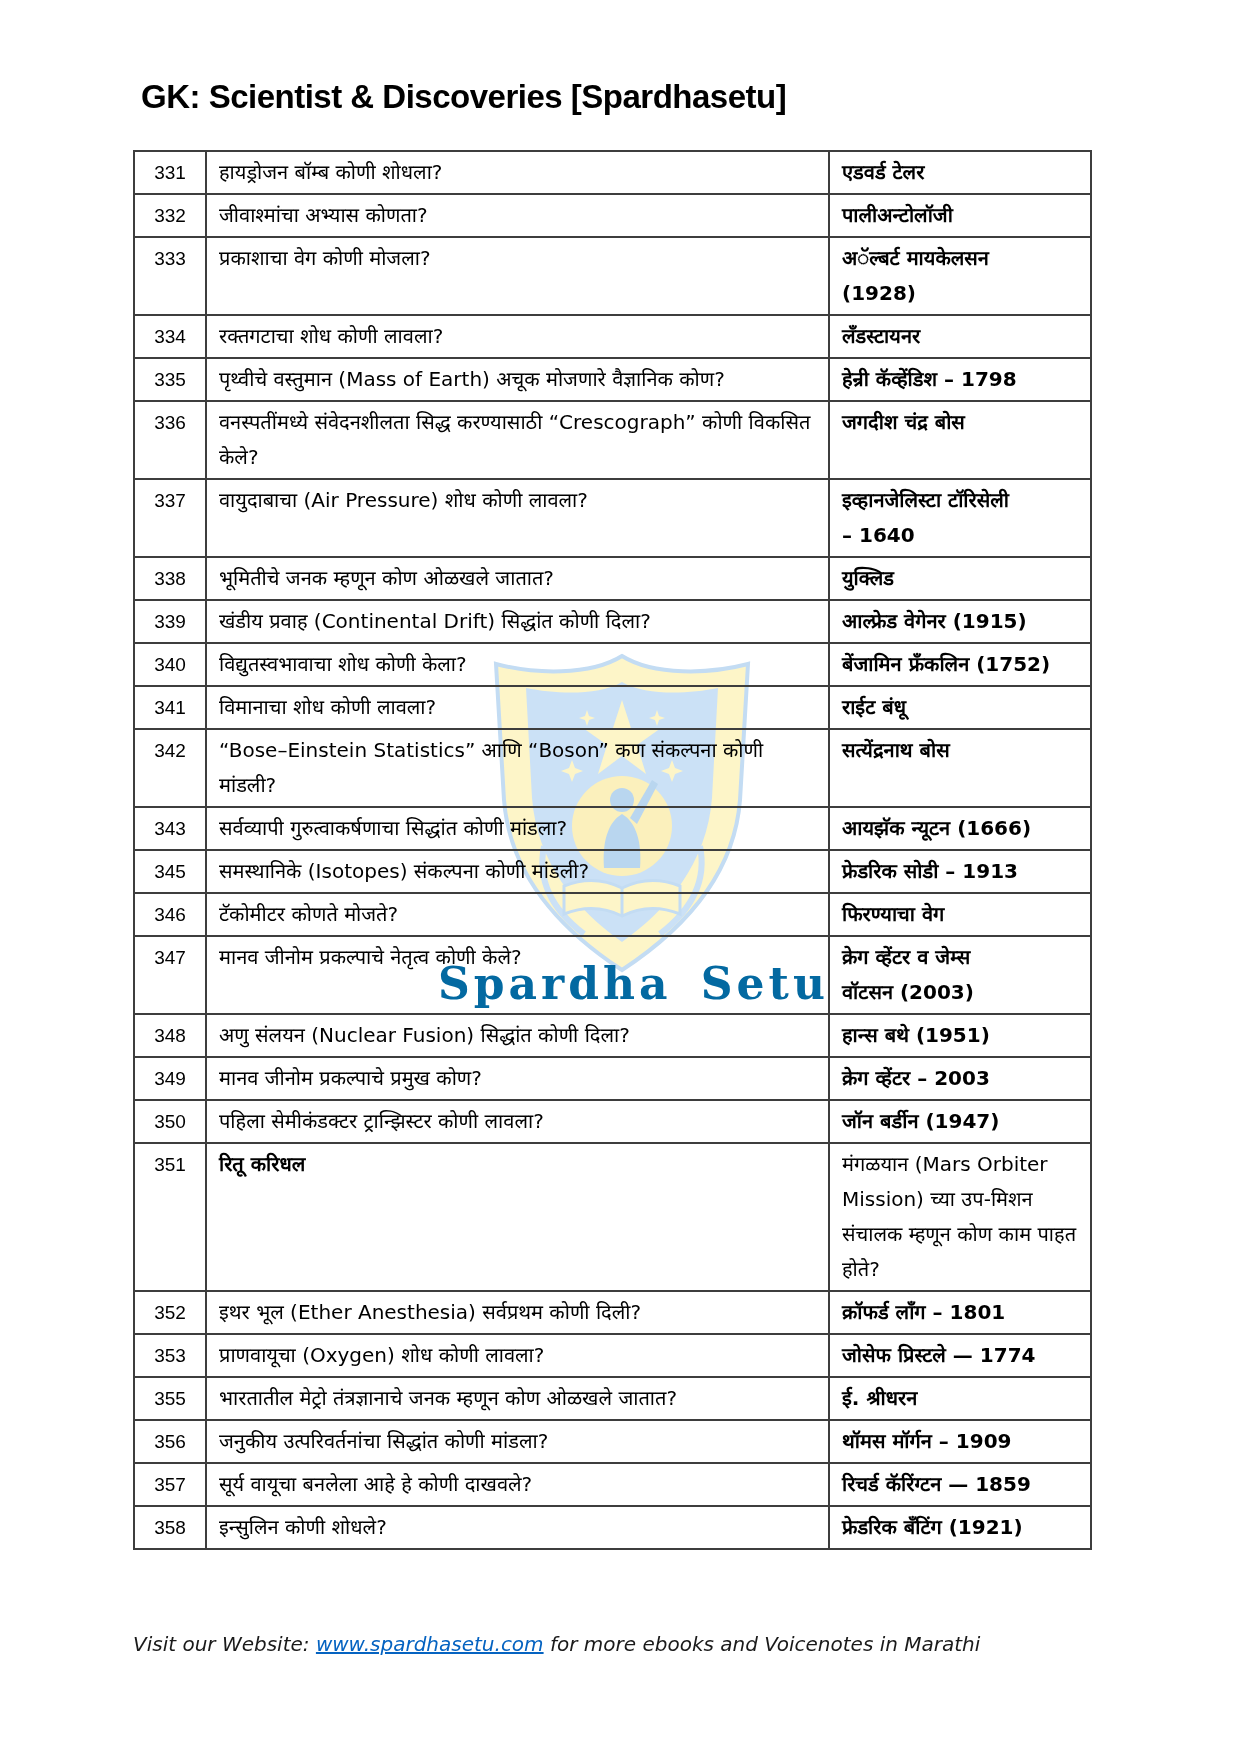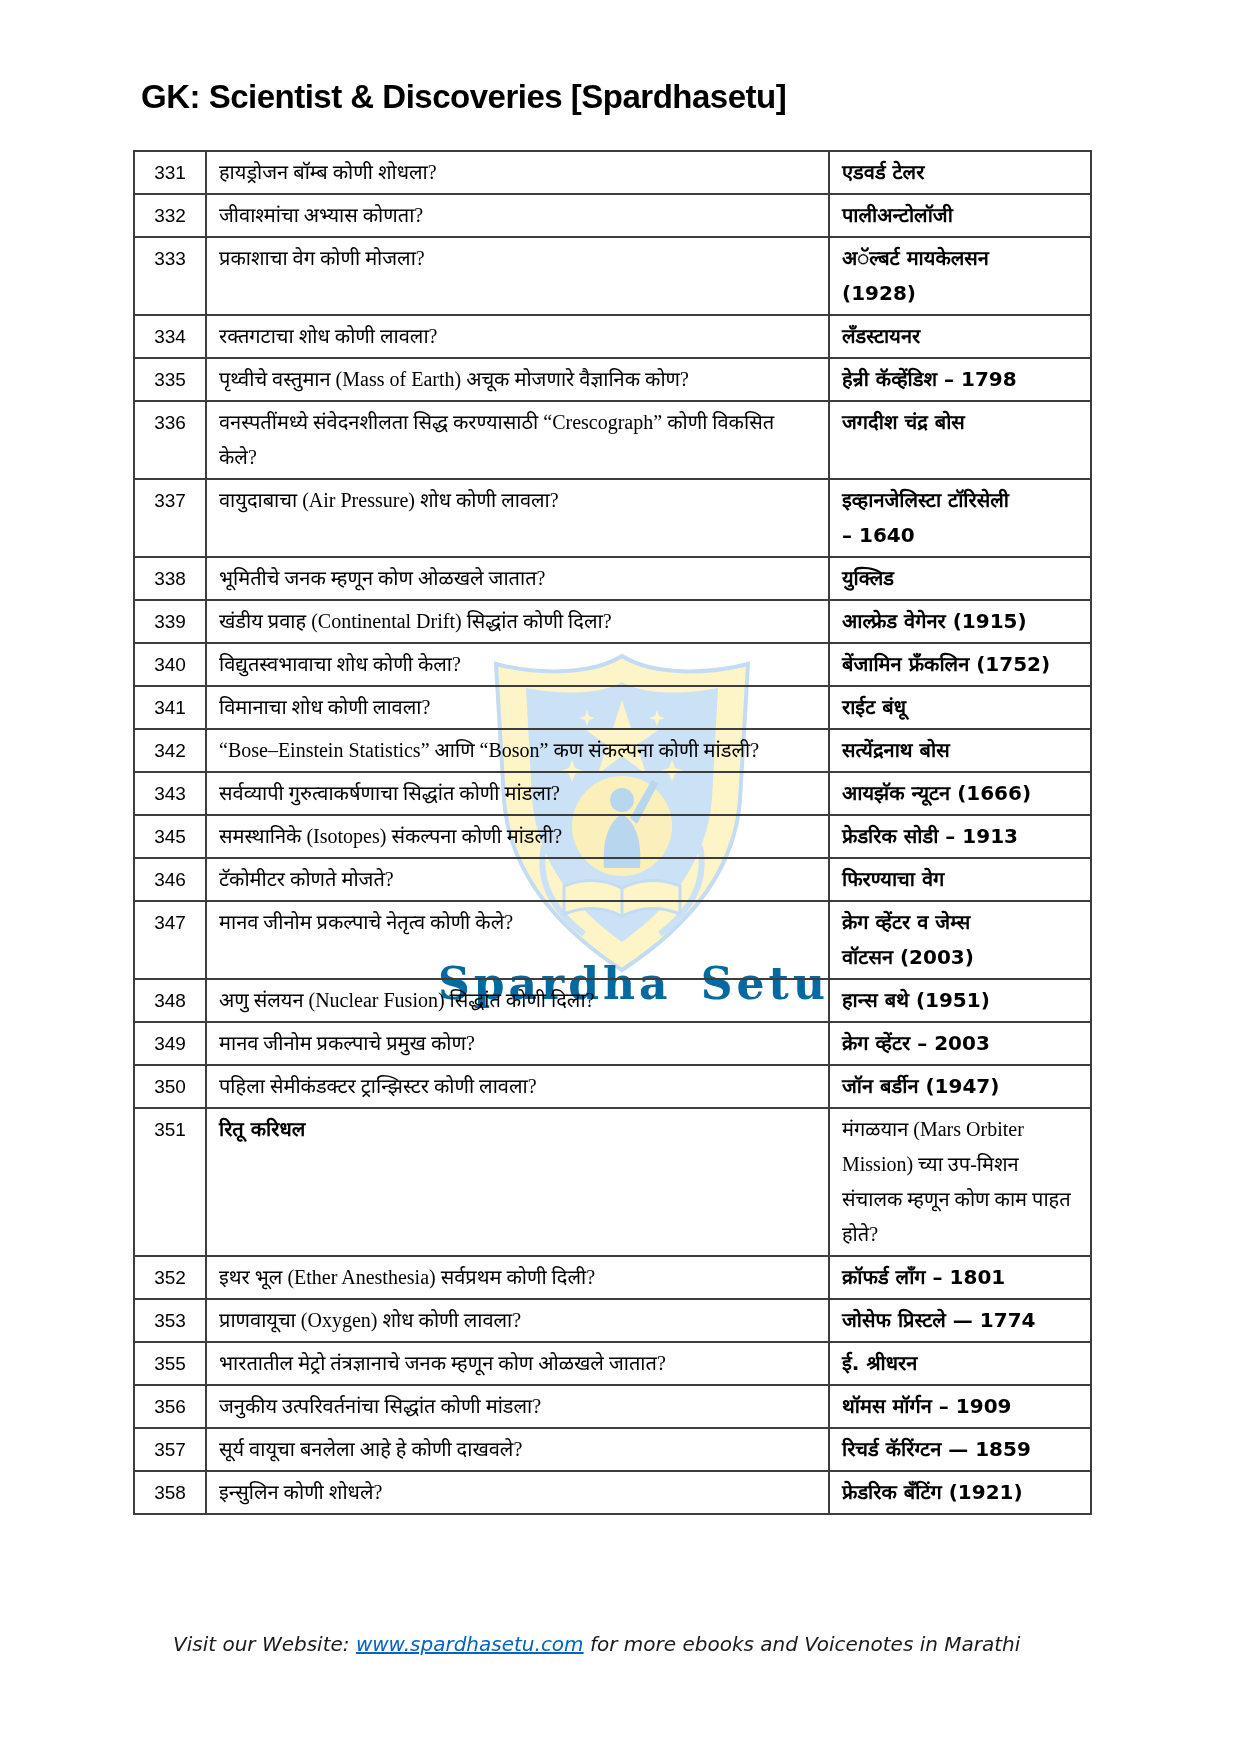--- a/index.html
+++ b/index.html
@@ -35,29 +35,28 @@
   .tr{display:grid;grid-template-columns:72px 623px 262px;}
   .td{
     border-right:2px solid #3d3d3d;border-bottom:2px solid #3d3d3d;
     padding:3px 12px;font-size:20px;line-height:35px;box-sizing:border-box;
     background:transparent;
   }
   .td-no{
     text-align:center;padding:3px 16px;
     font-family:"Liberation Sans", sans-serif;font-size:19px;
   }
-  .td-q{white-space:normal;font-family:Liberation Serif, serif;}
+  .td-q{white-space:normal;}
   .td-a{font-weight:bold;white-space:pre-line;}
 
   
   .footer{
     position:absolute;left:133px;top:1632px;z-index:1;
     font-size:20px;font-style:italic;color:#1a1a1a;
     font-family:"DejaVu Sans", sans-serif;
-    margin-left:40px;
   }
   .footer-link{color:#0563c1;text-decoration:underline;cursor:pointer;}
 </style>
 </head>
 <body>
 
 <div class="page">
 
   <div class="watermark">
     <svg class="wm-logo" width="300" height="330" viewBox="0 0 300 330">

